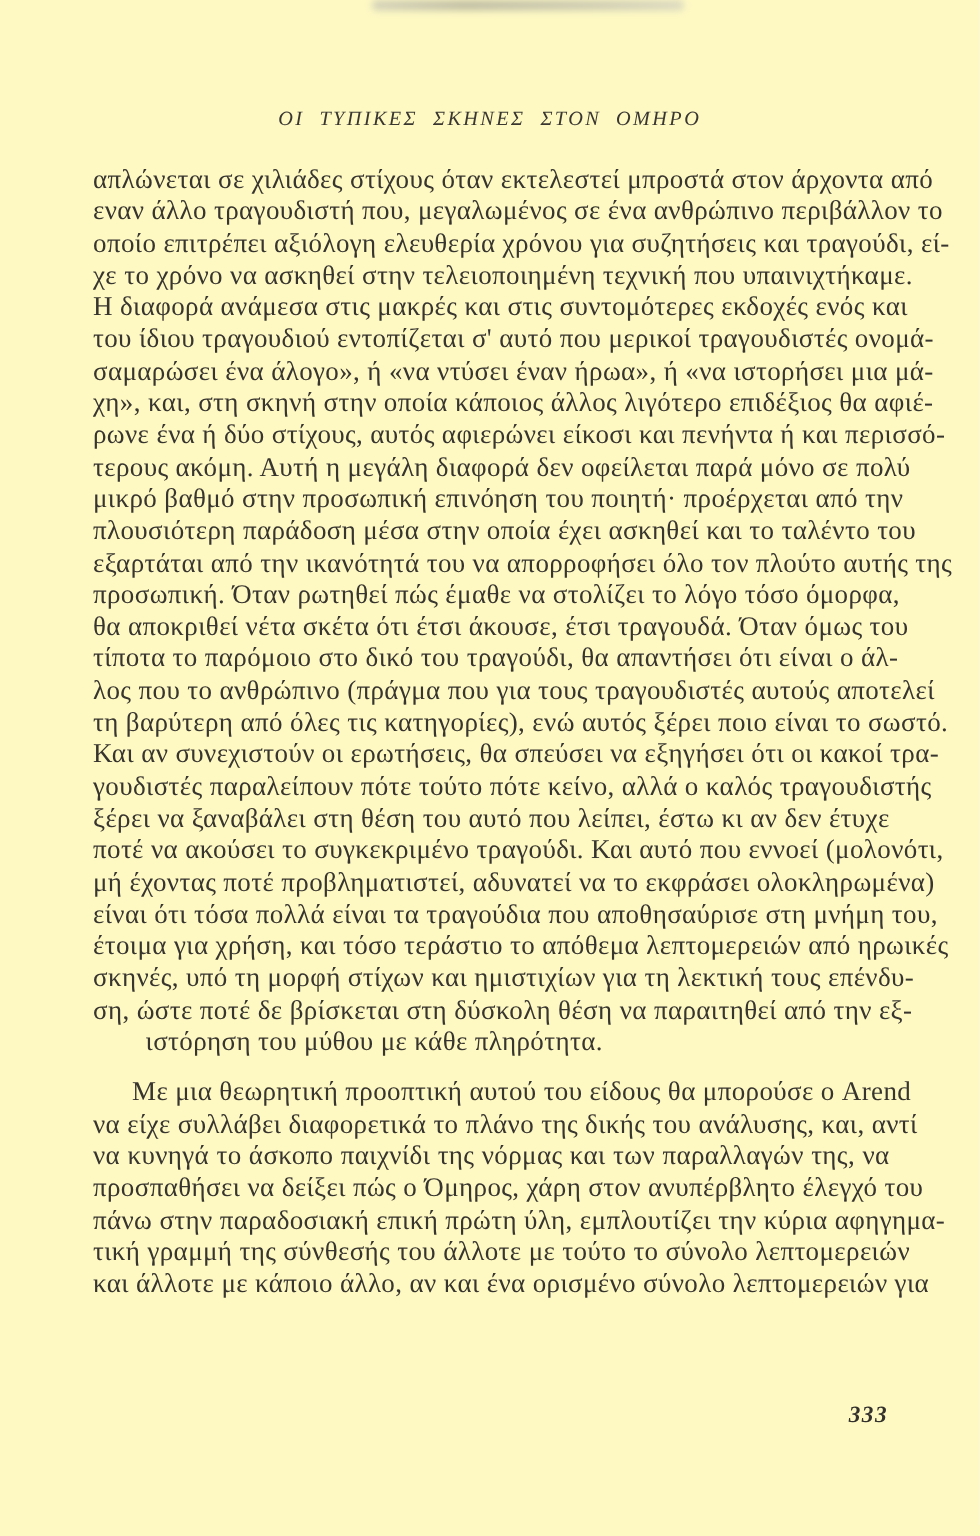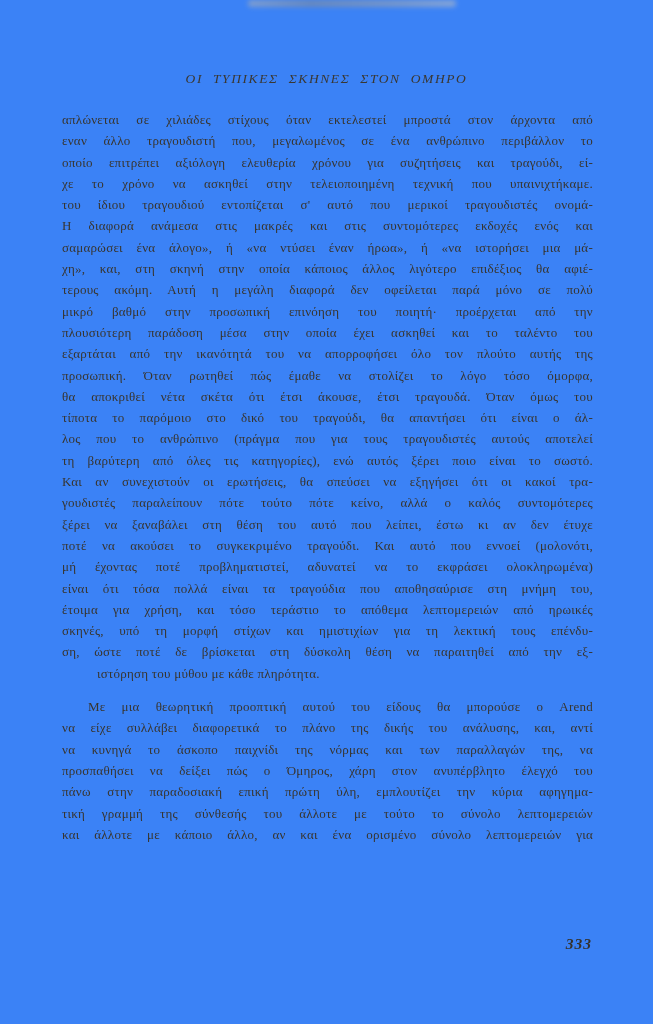--- a/index.html
+++ b/index.html
@@ -35,21 +35,21 @@
     font-style: italic;
     letter-spacing: 1.6px;
     word-spacing: 5px;
     color: #3a3731;
   }
   .body-text {
     position: absolute;
     top: 109px;
     left: 62px;
     width: 531px;
-    font-size: 13px;
+    font-size: 18px;
     letter-spacing: 0.25px;
   }
   .paragraph { margin: 0; }
   .paragraph.spaced { margin-top: 12px; }
   .line {
     line-height: 21.3px;
     height: 21.3px;
     text-align: justify;
     text-align-last: justify;
     white-space: nowrap;
@@ -64,44 +64,45 @@
     font-size: 15.5px;
     font-weight: bold;
     font-style: italic;
     letter-spacing: 1px;
     color: #34312c;
   }
 </style>
 </head>
 <body>
 
-<div class="page" style="background: #3b82f6; color: rgb(56, 53, 47);">
+<div class="page" style="background: #fef9c3; color: rgb(56, 53, 47);">
   <div class="scan-artifact"></div>
   <h1 class="title">ΟΙ ΤΥΠΙΚΕΣ ΣΚΗΝΕΣ ΣΤΟΝ ΟΜΗΡΟ</h1>
   <div class="body-text" id="body-text">
       <div class="paragraph">
         <div class="line">απλώνεται σε χιλιάδες στίχους όταν εκτελεστεί μπροστά στον άρχοντα από</div>
         <div class="line">εναν άλλο τραγουδιστή που, μεγαλωμένος σε ένα ανθρώπινο περιβάλλον το</div>
         <div class="line">οποίο επιτρέπει αξιόλογη ελευθερία χρόνου για συζητήσεις και τραγούδι, εί-</div>
         <div class="line">χε το χρόνο να ασκηθεί στην τελειοποιημένη τεχνική που υπαινιχτήκαμε.</div>
+        <div class="line">Η διαφορά ανάμεσα στις μακρές και στις συντομότερες εκδοχές ενός και</div>
         <div class="line">του ίδιου τραγουδιού εντοπίζεται σ' αυτό που μερικοί τραγουδιστές ονομά-</div>
-        <div class="line">Η διαφορά ανάμεσα στις μακρές και στις συντομότερες εκδοχές ενός και</div>
         <div class="line">σαμαρώσει ένα άλογο», ή «να ντύσει έναν ήρωα», ή «να ιστορήσει μια μά-</div>
         <div class="line">χη», και, στη σκηνή στην οποία κάποιος άλλος λιγότερο επιδέξιος θα αφιέ-</div>
+        <div class="line">ρωνε ένα ή δύο στίχους, αυτός αφιερώνει είκοσι και πενήντα ή και περισσό-</div>
         <div class="line">τερους ακόμη. Αυτή η μεγάλη διαφορά δεν οφείλεται παρά μόνο σε πολύ</div>
         <div class="line">μικρό βαθμό στην προσωπική επινόηση του ποιητή· προέρχεται από την</div>
         <div class="line">πλουσιότερη παράδοση μέσα στην οποία έχει ασκηθεί και το ταλέντο του</div>
         <div class="line">εξαρτάται από την ικανότητά του να απορροφήσει όλο τον πλούτο αυτής της</div>
         <div class="line">προσωπική. Όταν ρωτηθεί πώς έμαθε να στολίζει το λόγο τόσο όμορφα,</div>
         <div class="line">θα αποκριθεί νέτα σκέτα ότι έτσι άκουσε, έτσι τραγουδά. Όταν όμως του</div>
         <div class="line">τίποτα το παρόμοιο στο δικό του τραγούδι, θα απαντήσει ότι είναι ο άλ-</div>
         <div class="line">λος που το ανθρώπινο (πράγμα που για τους τραγουδιστές αυτούς αποτελεί</div>
         <div class="line">τη βαρύτερη από όλες τις κατηγορίες), ενώ αυτός ξέρει ποιο είναι το σωστό.</div>
         <div class="line">Και αν συνεχιστούν οι ερωτήσεις, θα σπεύσει να εξηγήσει ότι οι κακοί τρα-</div>
-        <div class="line">γουδιστές παραλείπουν πότε τούτο πότε κείνο, αλλά ο καλός συντομότερες</div>
+        <div class="line">γουδιστές παραλείπουν πότε τούτο πότε κείνο, αλλά ο καλός τραγουδιστής</div>
         <div class="line">ξέρει να ξαναβάλει στη θέση του αυτό που λείπει, έστω κι αν δεν έτυχε</div>
         <div class="line">ποτέ να ακούσει το συγκεκριμένο τραγούδι. Και αυτό που εννοεί (μολονότι,</div>
         <div class="line">μή έχοντας ποτέ προβληματιστεί, αδυνατεί να το εκφράσει ολοκληρωμένα)</div>
         <div class="line">είναι ότι τόσα πολλά είναι τα τραγούδια που αποθησαύρισε στη μνήμη του,</div>
         <div class="line">έτοιμα για χρήση, και τόσο τεράστιο το απόθεμα λεπτομερειών από ηρωικές</div>
         <div class="line">σκηνές, υπό τη μορφή στίχων και ημιστιχίων για τη λεκτική τους επένδυ-</div>
         <div class="line">ση, ώστε ποτέ δε βρίσκεται στη δύσκολη θέση να παραιτηθεί από την εξ-</div>
         <div class="line no-justify">ιστόρηση του μύθου με κάθε πληρότητα.</div>
       </div>
       <div class="paragraph spaced">

